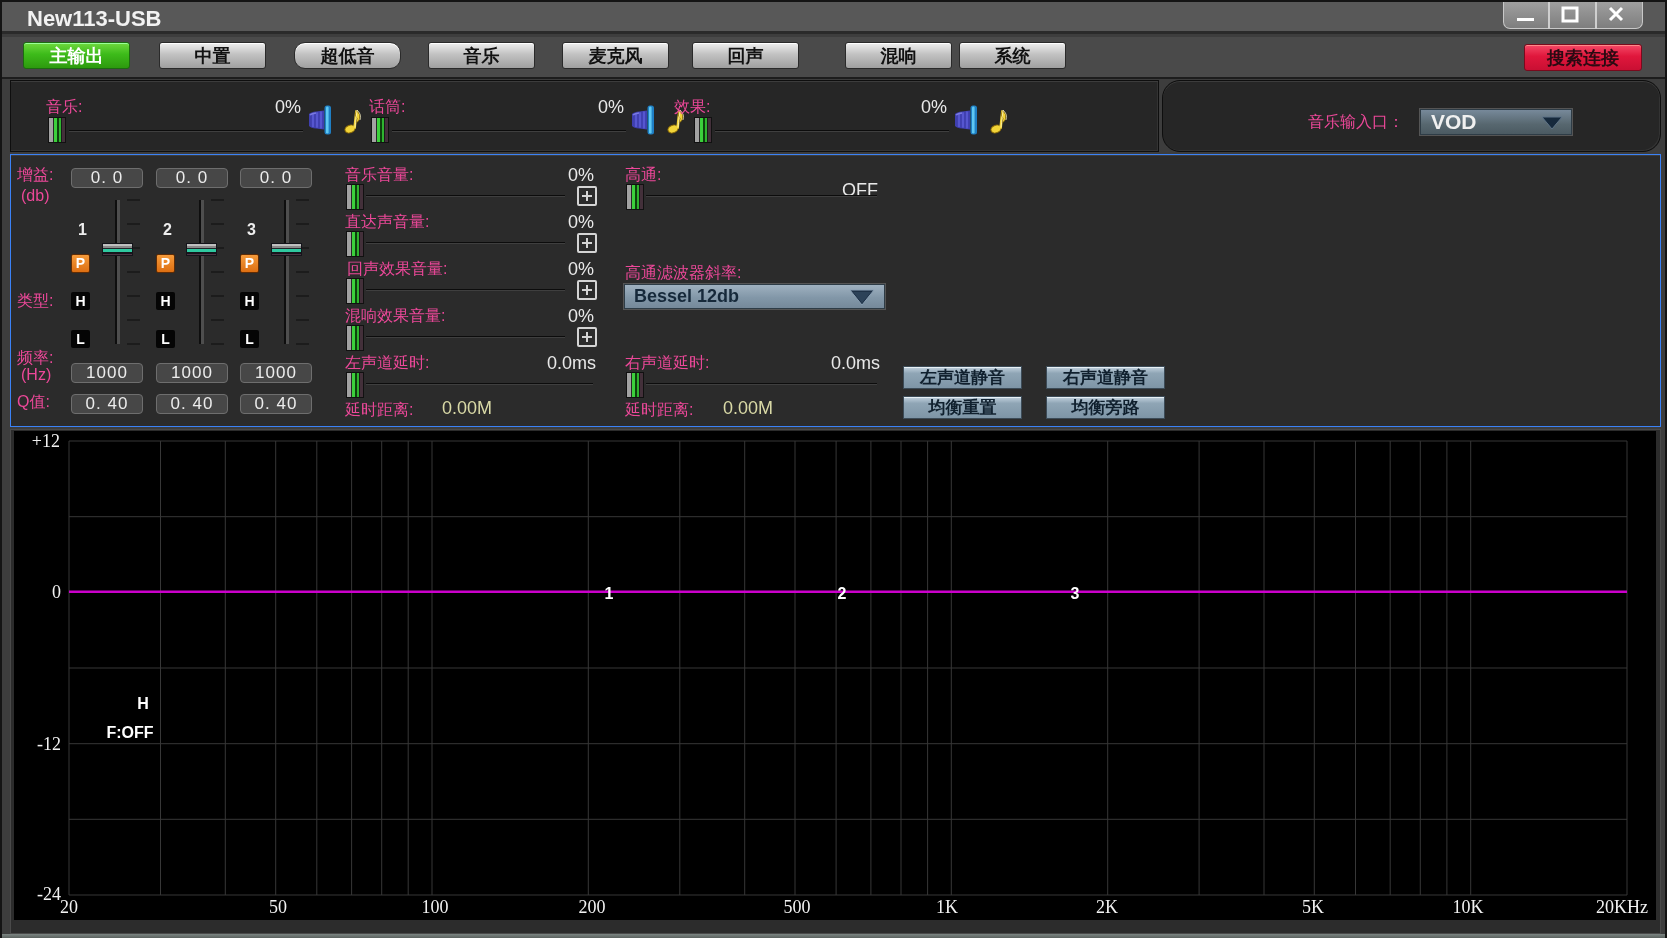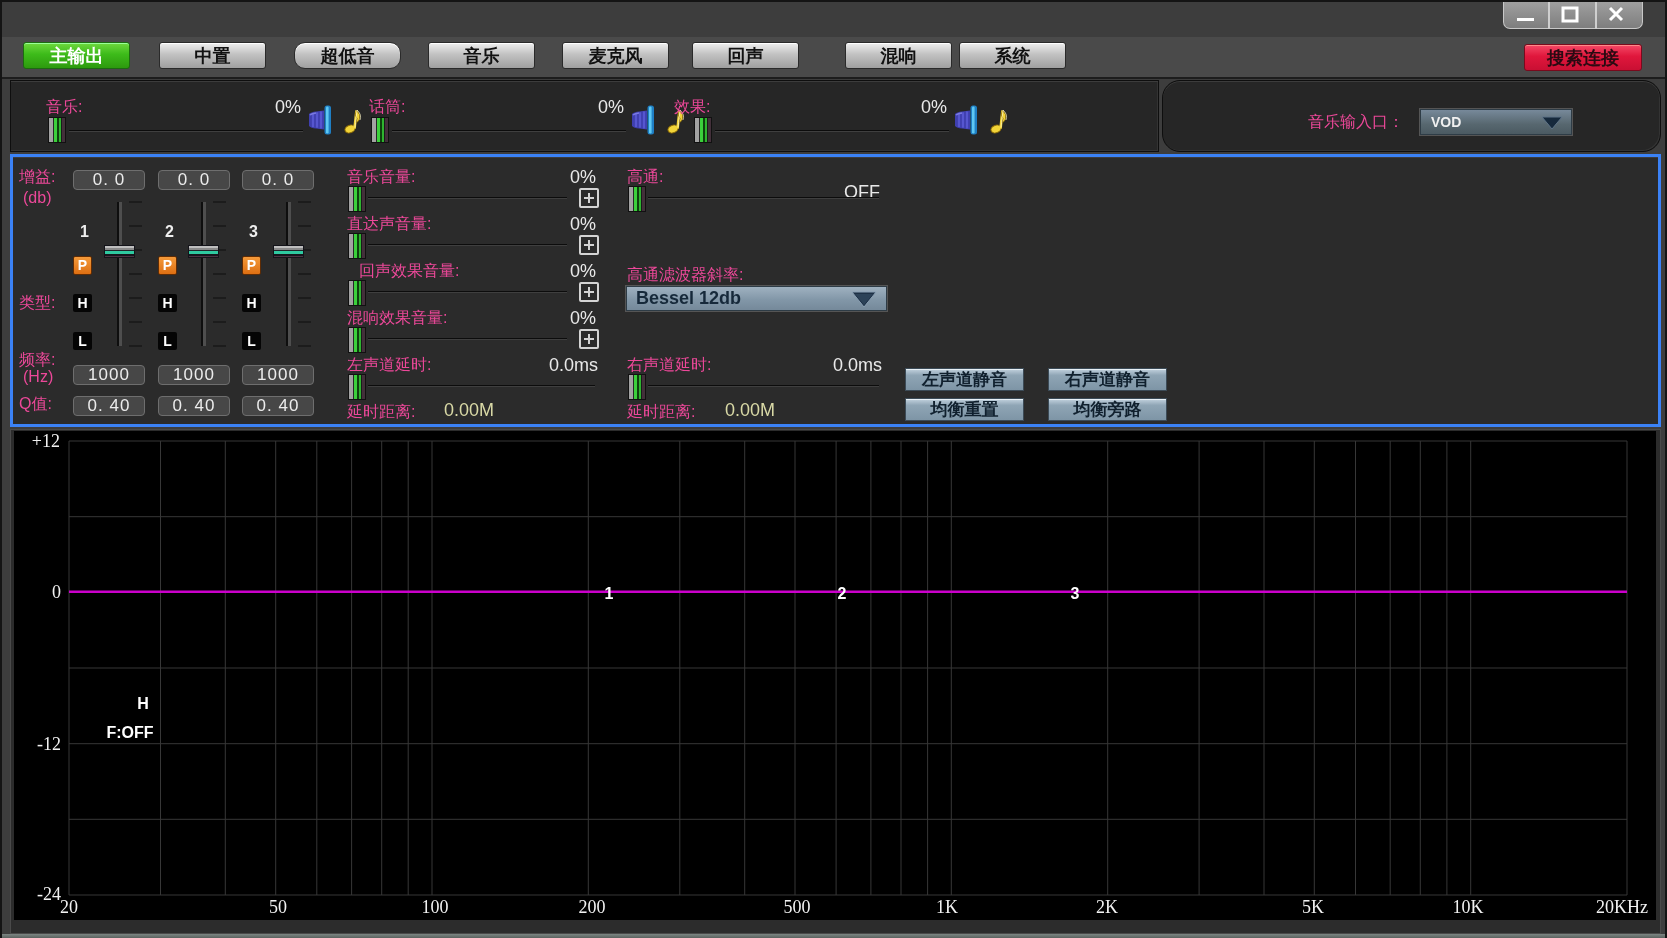--- a/index.html
+++ b/index.html
@@ -18,21 +18,21 @@
 
 .panel{background:#262626;border:1px solid #0e0e0e;box-shadow:inset 0 1px 0 #3c3c3c, inset -1px -1px 0 #333;}
 #sp-left{left:8px;top:78px;width:1149px;height:72px;}
 #sp-right{left:1160px;top:78px;width:499px;height:72px;border-radius:18px;}
 .lbl{color:#ec4899;font-size:16px;}
 .val{color:#e9e9e9;font-size:18px;}
 
 .hh{width:18px;height:26px;border:1px solid #111;background:linear-gradient(90deg,#a2a2a2 0 4px,#262626 4px 5px,#3bd03b 5px 8px,#0d420d 8px 10px,#2fb32f 10px 12px,#1a1a1a 12px 13px,#43303a 13px 16px);}
 .htrack{height:2px;background:#0c0c0c;border-bottom:1px solid #3f3f3f;}
 
-#ctrl{left:8px;top:152px;width:1651px;height:273px;background:#2b2b2b;border:3px solid #3b82f6;box-shadow:inset 0 1px 0 #3c3c3c;}
+#ctrl{left:8px;top:152px;width:1651px;height:273px;background:#2b2b2b;border:1px solid #3b82f6;box-shadow:inset 0 1px 0 #3c3c3c;}
 .vbox{width:72px;height:20px;background:#474747;border:1px solid #6e6e6e;border-radius:4px;color:#ececec;font-size:17px;text-align:center;line-height:18px;letter-spacing:1px;}
 .pbtn{width:19px;height:19px;background:linear-gradient(#f59a3a,#dd6f12);border:1px solid #5f2c05;border-radius:2px;color:#fff;font-size:14px;font-weight:bold;text-align:center;line-height:17px;}
 .hlbtn{width:19px;height:18px;background:#050505;border-radius:2px;color:#fff;font-size:14px;font-weight:bold;text-align:center;line-height:18px;}
 .vtrack{width:5px;background:linear-gradient(90deg,#0e0e0e 0 2px,#4e4e4e 2px 5px);}
 .vtick{width:13px;height:2px;background:#1c1c1c;}
 .fhandle{width:31px;height:13px;background:linear-gradient(#bfbfbf 0 2px,#8a8a8a 2px 4px,#23242a 4px 5px,#2fc9a0 5px 8px,#16161c 8px 10px,#4e3444 10px 13px);border:1px solid #14141a;}
 .plus{width:20px;height:20px;border:2px solid #d4d4d4;border-radius:2px;background:
   linear-gradient(#d4d4d4,#d4d4d4) center/10px 2px no-repeat,
   linear-gradient(#d4d4d4,#d4d4d4) center/2px 10px no-repeat;}
 .bluebtn{width:119px;height:23px;background:linear-gradient(#c3d2de,#8fa5b5 30%,#7e95a6);border:1px solid #3c4b57;box-shadow:inset 0 1px 0 #e8f0f5;color:#10202e;font-size:17px;font-weight:bold;text-align:center;line-height:21px;}
@@ -55,20 +55,23 @@
       </g>
       <g id="noteicon">
         <ellipse cx="6" cy="23" rx="5.2" ry="3.8" transform="rotate(-20 6 23)" fill="#f2d438" stroke="#8a6a08" stroke-width="1"></ellipse>
         <path d="M10.5 22.5 L12.5 4.5" stroke="#f2d438" stroke-width="2.6"></path>
         <path d="M12.5 4.5 Q17 8 15.5 13 Q14.8 15.5 12 17 Q14.6 12 11.2 9 Z" fill="#f2d438" stroke="#8a6a08" stroke-width="0.8"></path>
         <path d="M11 21.5 L13 4 Q18 8.5 16 14" stroke="#fff8c8" stroke-width="1" fill="none" opacity="0.7"></path>
       </g>
     </defs>
   </svg>
 
+  <div id="titlebar">
+      <span id="title">New113-USB</span>
+    </div>
   <div id="winbtns">
     <div class="wsep" style="left:44px;"></div>
     <div class="wsep" style="left:91px;"></div>
     <svg style="left:0;top:0;" width="138" height="26">
       <rect x="13" y="16" width="17" height="3" fill="#fff"></rect>
       <rect x="59" y="6" width="14" height="13" fill="none" stroke="#fff" stroke-width="3"></rect>
       <path d="M106 6 L118 18 M118 6 L106 18" stroke="#fff" stroke-width="3"></path>
     </svg>
   </div>
   <div id="tabrow">
@@ -111,21 +114,21 @@
     <div class="htrack" style="left:704px;top:49px;width:234px;"></div>
     <svg class="spk" style="left:943px;top:23px;" width="26" height="32">
         <use href="#spkicon"></use>
       </svg>
     <svg class="note" style="left:979px;top:25px;" width="20" height="28">
         <use href="#noteicon"></use>
       </svg>
   </div>
   <div id="sp-right" class="panel">
     <span class="lbl" style="left:145px;top:31px;">音乐输入口：</span>
-    <div class="drop" style="left:257px;top:28px;width:152px;height:26px;background:linear-gradient(#77899a,#57676f 60%,#4b5a62);color:#f0f0f0;font-size:14px;padding-left:10px;line-height:24px;">VOD
+    <div class="drop" style="left:257px;top:28px;width:152px;height:26px;background:linear-gradient(#77899a,#57676f 60%,#4b5a62);color:#f0f0f0;font-size:21px;padding-left:10px;line-height:24px;">VOD
       <svg style="position:absolute;right:8px;top:6px;" width="22" height="14">
           <path d="M1 1 L21 1 L11 13 Z" fill="#16293c" stroke="#5f7488" stroke-width="1"></path>
         </svg>
     </div>
   </div>
   <div id="ctrl">
     <span class="lbl" style="left:6px;top:10px;">增益:</span>
     <span class="lbl" style="left:10px;top:32px;">(db)</span>
     <div class="vbox" style="left:60px;top:13px;">0. 0</div>
     <div class="vbox" style="left:145px;top:13px;">0. 0</div>
@@ -186,21 +189,21 @@
     <div class="hh" style="left:335px;top:29px;"></div>
     <div class="htrack" style="left:355px;top:40px;width:199px;"></div>
     <div class="plus" style="left:566px;top:31px;"></div>
 
     <span class="lbl" style="left:334px;top:57px;">直达声音量:</span>
     <span class="val" style="left:430px;top:57px;width:153px;text-align:right;">0%</span>
     <div class="hh" style="left:335px;top:76px;"></div>
     <div class="htrack" style="left:355px;top:87px;width:199px;"></div>
     <div class="plus" style="left:566px;top:78px;"></div>
 
-    <span class="lbl" style="left:346px;top:104px;">回声效果音量:</span>
+    <span class="lbl" style="left:336px;top:104px;">回声效果音量:</span>
     <span class="val" style="left:430px;top:104px;width:153px;text-align:right;">0%</span>
     <div class="hh" style="left:335px;top:123px;"></div>
     <div class="htrack" style="left:355px;top:134px;width:199px;"></div>
     <div class="plus" style="left:566px;top:125px;"></div>
 
     <span class="lbl" style="left:334px;top:151px;">混响效果音量:</span>
     <span class="val" style="left:430px;top:151px;width:153px;text-align:right;">0%</span>
     <div class="hh" style="left:335px;top:170px;"></div>
     <div class="htrack" style="left:355px;top:181px;width:199px;"></div>
     <div class="plus" style="left:566px;top:172px;"></div>

